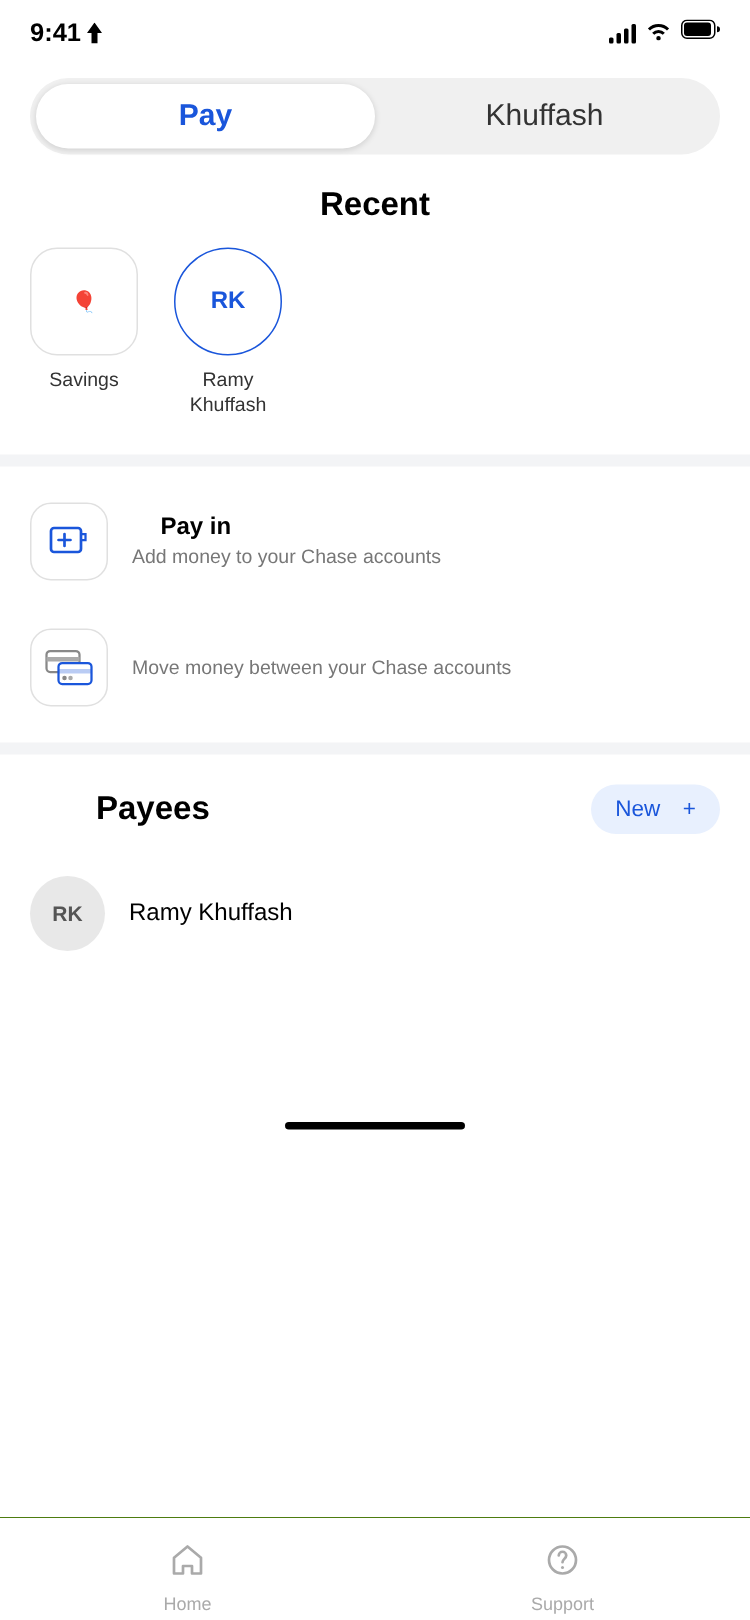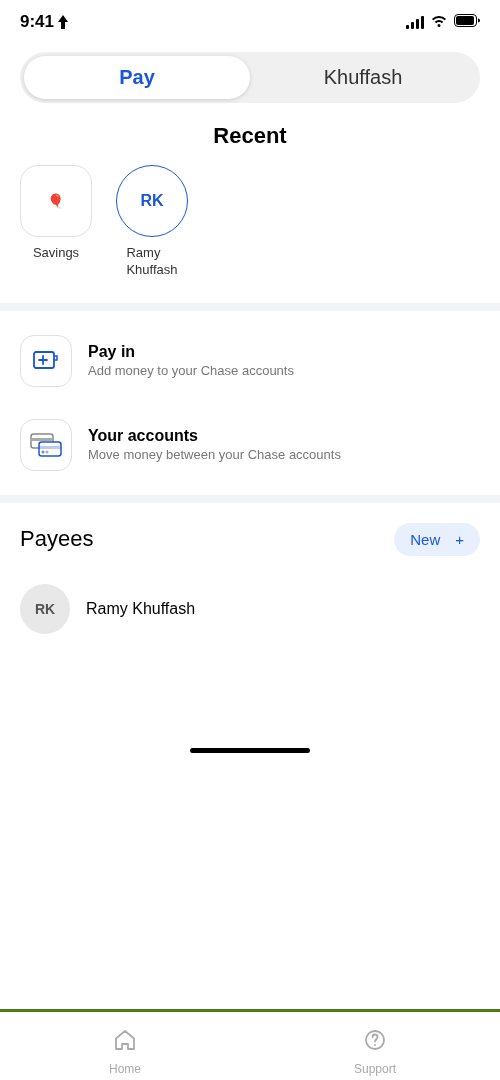--- a/index.html
+++ b/index.html
@@ -112,20 +112,21 @@
     }
     .recent-avatar.circle {
       border-radius: 50%;
       border: 1.5px solid #1a56db;
       color: #1a56db;
       font-size: 16px;
     }
     .recent-label {
       font-size: 13px;
       color: #333;
+      text-align: center;
       line-height: 1.3;
     }
 
     
     .divider {
       height: 8px;
       background: #f3f4f6;
       margin: 0;
     }
 
@@ -149,40 +150,42 @@
       align-items: center;
       justify-content: center;
       background: #fff;
       flex-shrink: 0;
     }
     .menu-text-wrap { display: flex; flex-direction: column; gap: 2px; }
     .menu-title {
       font-size: 16px;
       font-weight: 600;
       color: #000;
+      margin-left: 19px;
     }
     .menu-subtitle {
       font-size: 13px;
       color: #777;
     }
 
     
     .payees-section {
       padding: 20px 20px 0 20px;
     }
     .payees-header {
       display: flex;
       justify-content: space-between;
       align-items: center;
       margin-bottom: 20px;
     }
     .payees-title {
       font-size: 22px;
-      font-weight: 400;
+      font-weight: 700;
       color: #000;
+      margin-left: 44px;
     }
     .new-btn {
       background: #e8f0fe;
       color: #1a56db;
       border: none;
       border-radius: 20px;
       padding: 8px 16px;
       font-size: 15px;
       font-weight: 500;
       display: flex;
@@ -216,21 +219,21 @@
       color: #000;
     }
 
     
     .bottom-nav {
       position: fixed;
       bottom: 0;
       left: 0;
       width: 500px;
       background: #fff;
-      border-top: 3px solid #4d7c0f;
+      border-top: 1px solid #4d7c0f;
       display: flex;
       justify-content: space-around;
       align-items: center;
       padding: 10px 0 4px 0;
     }
     .nav-item {
       display: flex;
       flex-direction: column;
       align-items: center;
       gap: 4px;
@@ -346,21 +349,20 @@
         <rect x="2" y="2" width="22" height="14" rx="2.5" stroke="#888" stroke-width="1.5" fill="white"></rect>
         <rect x="2" y="6" width="22" height="3" fill="#aaa"></rect>
 
         <rect x="10" y="10" width="22" height="14" rx="2.5" fill="white" stroke="#1a56db" stroke-width="1.5"></rect>
         <rect x="10" y="14" width="22" height="3" fill="#1a56db" opacity="0.3"></rect>
         <circle cx="14" cy="20" r="1.5" fill="#888"></circle>
         <circle cx="18" cy="20" r="1.5" fill="#aaa"></circle>
       </svg>
     </div>
     <div class="menu-text-wrap">
-      <div class="menu-title">Your accounts</div>
       <div class="menu-subtitle">Move money between your Chase accounts</div>
     </div>
   </div>
 </div>
 
 <div class="divider"></div>
 
 <div class="payees-section">
   <div class="payees-header">
     <div class="payees-title">Payees</div>

